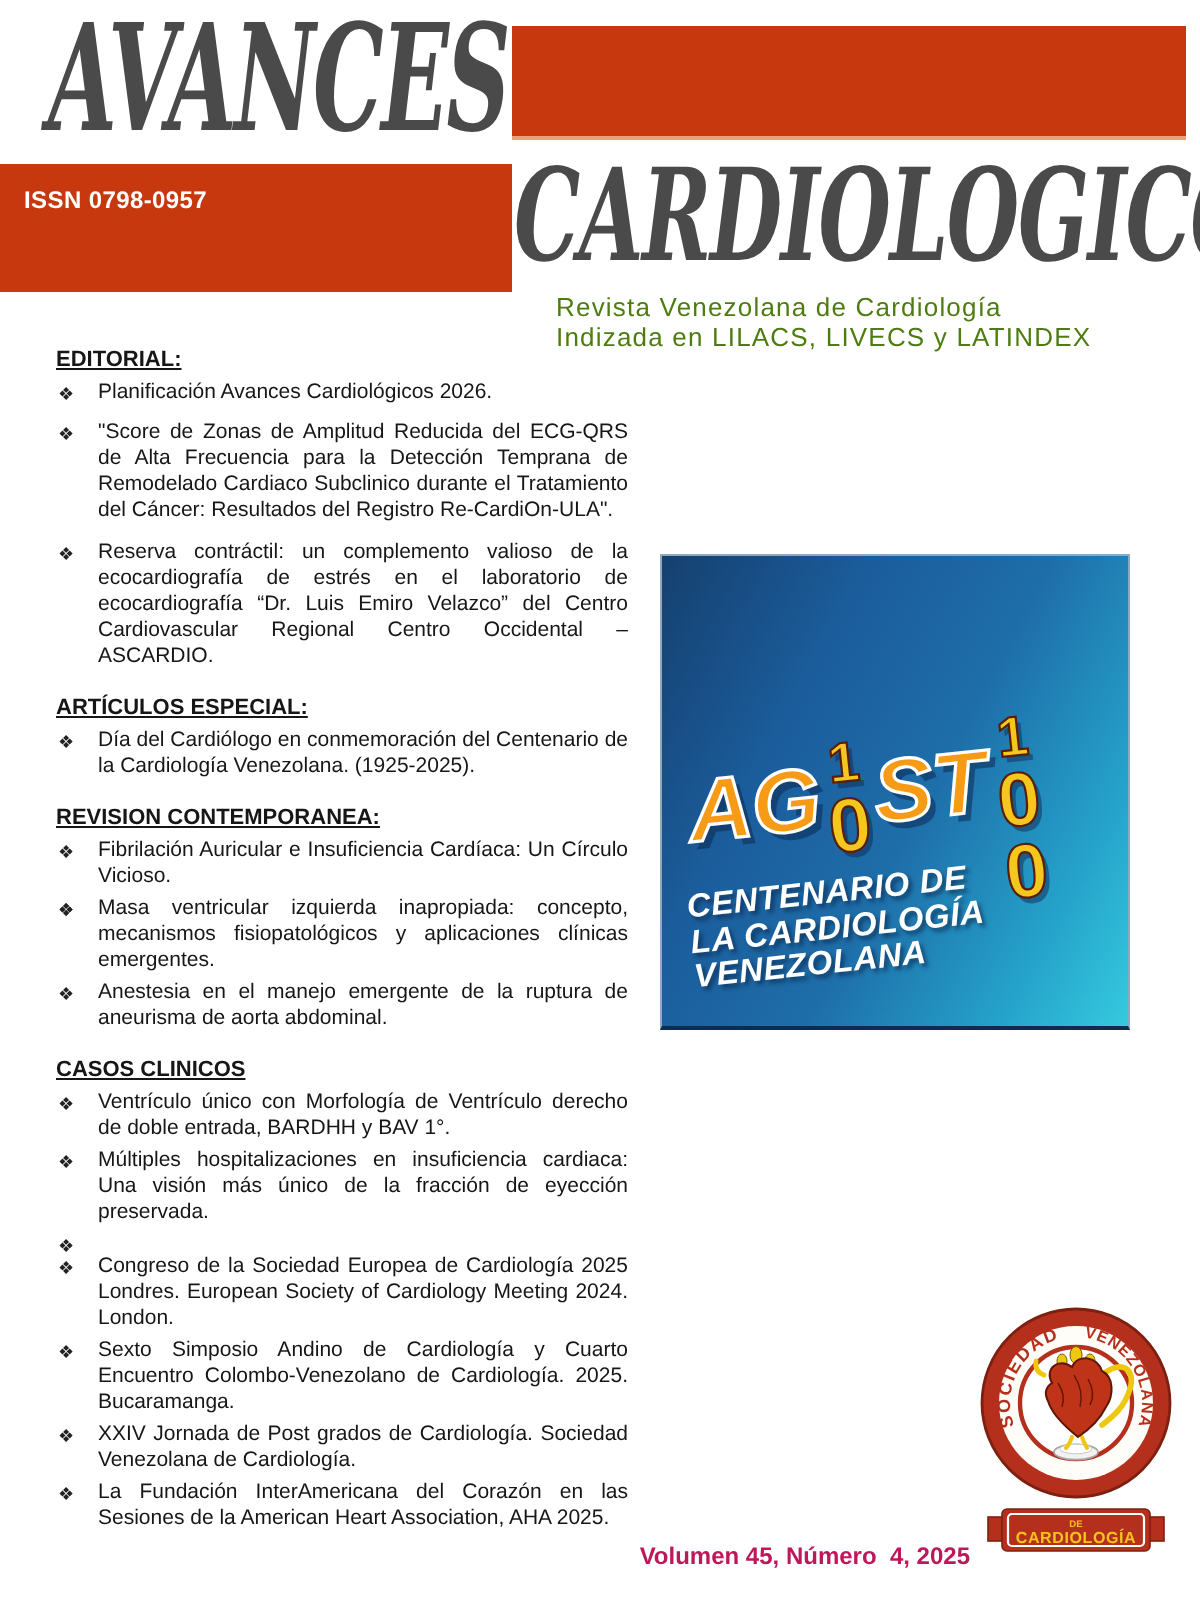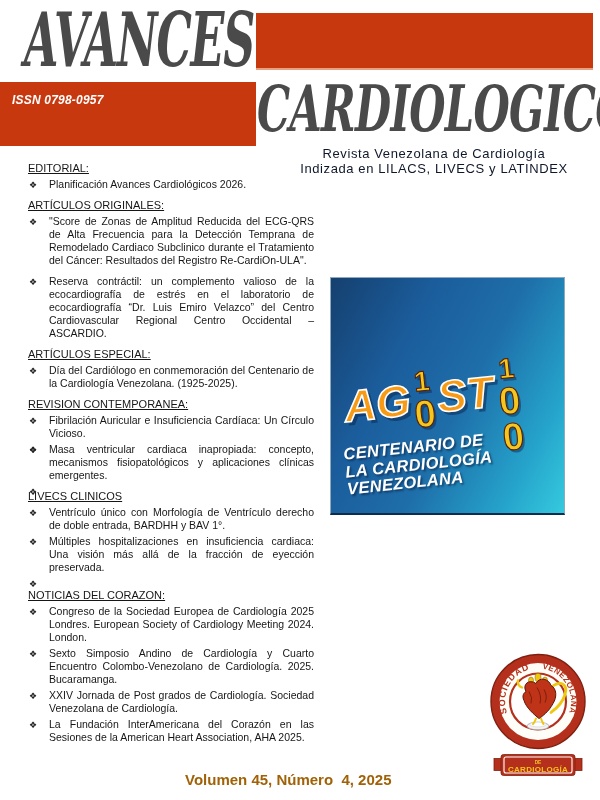--- a/index.html
+++ b/index.html
@@ -6,32 +6,32 @@
   html,body { width:600px; height:800px; }
   body { position:relative; background:#ffffff; font-family:"Liberation Sans", sans-serif; overflow:hidden; }
 
   
   .title1 { position:absolute; left:24px; top:3px; font-family:"DejaVu Serif", serif;
             font-style:italic; font-weight:bold; font-size:74px; line-height:74px; color:#4a4a4a;
             transform:scaleX(0.60); transform-origin:left top; letter-spacing:-2px; white-space:nowrap; }
   .redbox-top { position:absolute; left:256px; top:13px; width:337px; height:57px;
                 background:#c8380f; border-bottom:2px solid #e8a07e; }
   .redband-left { position:absolute; left:0; top:82px; width:256px; height:64px;
-                  background:#c8380f; padding:10px 0 0 12px;font-style:italic; }
+                  background:#c8380f; padding:10px 0 0 12px; }
   .issn-line { color:#ffffff; font-weight:bold; font-size:12px; line-height:16px; letter-spacing:0.2px; }
   .title2 { position:absolute; left:257px; top:77px; font-family:"DejaVu Serif", serif;
             font-style:italic; font-weight:bold; font-size:64px; line-height:64px; color:#4a4a4a;
             transform:scaleX(0.65); transform-origin:left top; letter-spacing:-1px; white-space:nowrap; }
-  .tagline { position:absolute; left:278px; top:146px; width:312px; text-align:center;
-             color:#0f172a; font-size:13px; line-height:15px; letter-spacing:0.6px; }
+  .tagline { position:absolute; left:278px; top:146px; width:312px; text-align:left;
+             color:#4d7c0f; font-size:13px; line-height:15px; letter-spacing:0.6px; }
 
   
   .toc { position:absolute; left:28px; top:161px; width:286px; color:#161616; }
   .toc-section { margin-bottom:7px; }
-  .toc-h { font-size:11px; font-weight:normal; text-decoration:underline; margin-bottom:3px; line-height:14px; }
+  .toc-h { font-size:11px; font-weight:bold; text-decoration:underline; margin-bottom:3px; line-height:14px;margin-top:12px; }
   .toc-item { position:relative; padding-left:21px; font-size:10.5px; line-height:13px;
               text-align:justify; margin-bottom:3px; }
   .toc-item .bullet { position:absolute; left:1px; top:1px; font-size:9px; color:#222; }
 
   
   .poster { position:absolute; left:330px; top:277px; width:235px; height:238px; overflow:hidden;
             background:linear-gradient(118deg,#15406f 0%,#1b5d9c 30%,#1e6ea9 55%,#25a3cb 82%,#35cade 100%);
             border:1px solid #8fa9bf; border-bottom:2px solid #0d2c4e; }
   .agosto-row { position:absolute; left:10px; top:42px; transform:rotate(-6deg);
                 display:flex; align-items:flex-end; font-weight:bold; font-style:italic; }
@@ -42,22 +42,22 @@
            text-shadow:2px 3px 0 rgba(13,42,84,0.5); line-height:0.95; text-align:center; }
   .dcol { display:flex; flex-direction:column; align-items:center; }
   .dcol-mid { margin:0 3px; transform:translateY(12px); }
   .dcol-right { margin-left:5px; transform:translateY(44px); }
   .d-sm { font-size:28px; } .d-md { font-size:38px; }
   .caption { position:absolute; left:14px; top:160px; transform:rotate(-6deg);
              color:#ffffff; font-weight:bold; font-style:italic; font-size:16.5px; line-height:17.5px;
              letter-spacing:0.3px; text-shadow:1.5px 2px 2px rgba(10,35,70,0.65); white-space:nowrap; }
 
   
-  .footer { position:absolute; left:185px; top:771px; width:300px; text-align:left;
-            font-weight:bold; font-size:15px; color:#a16207; white-space:pre; }
+  .footer { position:absolute; left:185px; top:771px; width:300px; text-align:right;
+            font-weight:bold; font-size:12px; color:#be185d; white-space:pre; }
 
   .seal { position:absolute; left:481px; top:651px; width:114px; height:127px; }
 </style>
 </head>
 <body>
 
 <div class="title1">AVANCES</div>
 <div class="redbox-top"></div>
 
 <div class="redband-left">
@@ -75,21 +75,20 @@
 
   <div class="toc-section">
     <div class="toc-h">EDITORIAL:</div>
     <div class="toc-item">
       <span class="bullet">❖</span>
       <span>Planificación Avances Cardiológicos 2026.</span>
     </div>
   </div>
 
   <div class="toc-section">
-    <div class="toc-h">ARTÍCULOS ORIGINALES:</div>
     <div class="toc-item" style="margin-bottom:8px">
       <span class="bullet">❖</span>
       <span>"Score de Zonas de Amplitud Reducida del ECG-QRS de Alta Frecuencia para la Detección Temprana de Remodelado Cardiaco Subclinico durante el Tratamiento del Cáncer: Resultados del Registro Re-CardiOn-ULA".</span>
     </div>
     <div class="toc-item">
       <span class="bullet">❖</span>
       <span>Reserva contráctil: un complemento valioso de la ecocardiografía de estrés en el laboratorio de ecocardiografía “Dr. Luis Emiro Velazco” del Centro Cardiovascular Regional Centro Occidental – ASCARDIO.</span>
     </div>
   </div>
 
@@ -105,44 +104,44 @@
     <div class="toc-h">REVISION CONTEMPORANEA:</div>
     <div class="toc-item">
       <span class="bullet">❖</span>
       <span>Fibrilación Auricular e Insuficiencia Cardíaca: Un Círculo Vicioso.</span>
     </div>
     <div class="toc-item">
       <span class="bullet">❖</span>
     </div>
     <div class="toc-item">
       <span class="bullet">❖</span>
-      <span>Masa ventricular cardiaca inapropiada: concepto, mecanismos fisiopatológicos y aplicaciones clínicas emergentes.</span>
-    </div>
-    <div class="toc-item">
-      <span class="bullet">❖</span>
-    </div>
-  </div>
-
-  <div class="toc-section">
-    <div class="toc-h">LIVECS CLINICOS</div>
+      <span>Masa ventricular izquierda inapropiada: concepto, mecanismos fisiopatológicos y aplicaciones clínicas emergentes.</span>
+    </div>
+    <div class="toc-item">
+      <span class="bullet">❖</span>
+      <span>Anestesia en el manejo emergente de la ruptura de aneurisma de aorta abdominal.</span>
+    </div>
+  </div>
+
+  <div class="toc-section">
+    <div class="toc-h">CASOS CLINICOS</div>
     <div class="toc-item">
       <span class="bullet">❖</span>
       <span>Ventrículo único con Morfología de Ventrículo derecho de doble entrada, BARDHH y BAV 1°.</span>
     </div>
     <div class="toc-item">
       <span class="bullet">❖</span>
-      <span>Múltiples hospitalizaciones en insuficiencia cardiaca: Una visión más allá de la fracción de eyección preservada.</span>
+      <span>Múltiples hospitalizaciones en insuficiencia cardiaca: Una visión más único de la fracción de eyección preservada.</span>
     </div>
     <div class="toc-item">
       <span class="bullet">❖</span>
     </div>
   </div>
 
   <div class="toc-section" style="margin-top:14px">
-    <div class="toc-h">NOTICIAS DEL CORAZON:</div>
     <div class="toc-item">
       <span class="bullet">❖</span>
       <span>Congreso de la Sociedad Europea de Cardiología 2025 Londres. European Society of Cardiology Meeting 2024. London.</span>
     </div>
     <div class="toc-item">
       <span class="bullet">❖</span>
       <span>Sexto Simposio Andino de Cardiología y Cuarto Encuentro Colombo-Venezolano de Cardiología. 2025. Bucaramanga.</span>
     </div>
     <div class="toc-item">
       <span class="bullet">❖</span>

